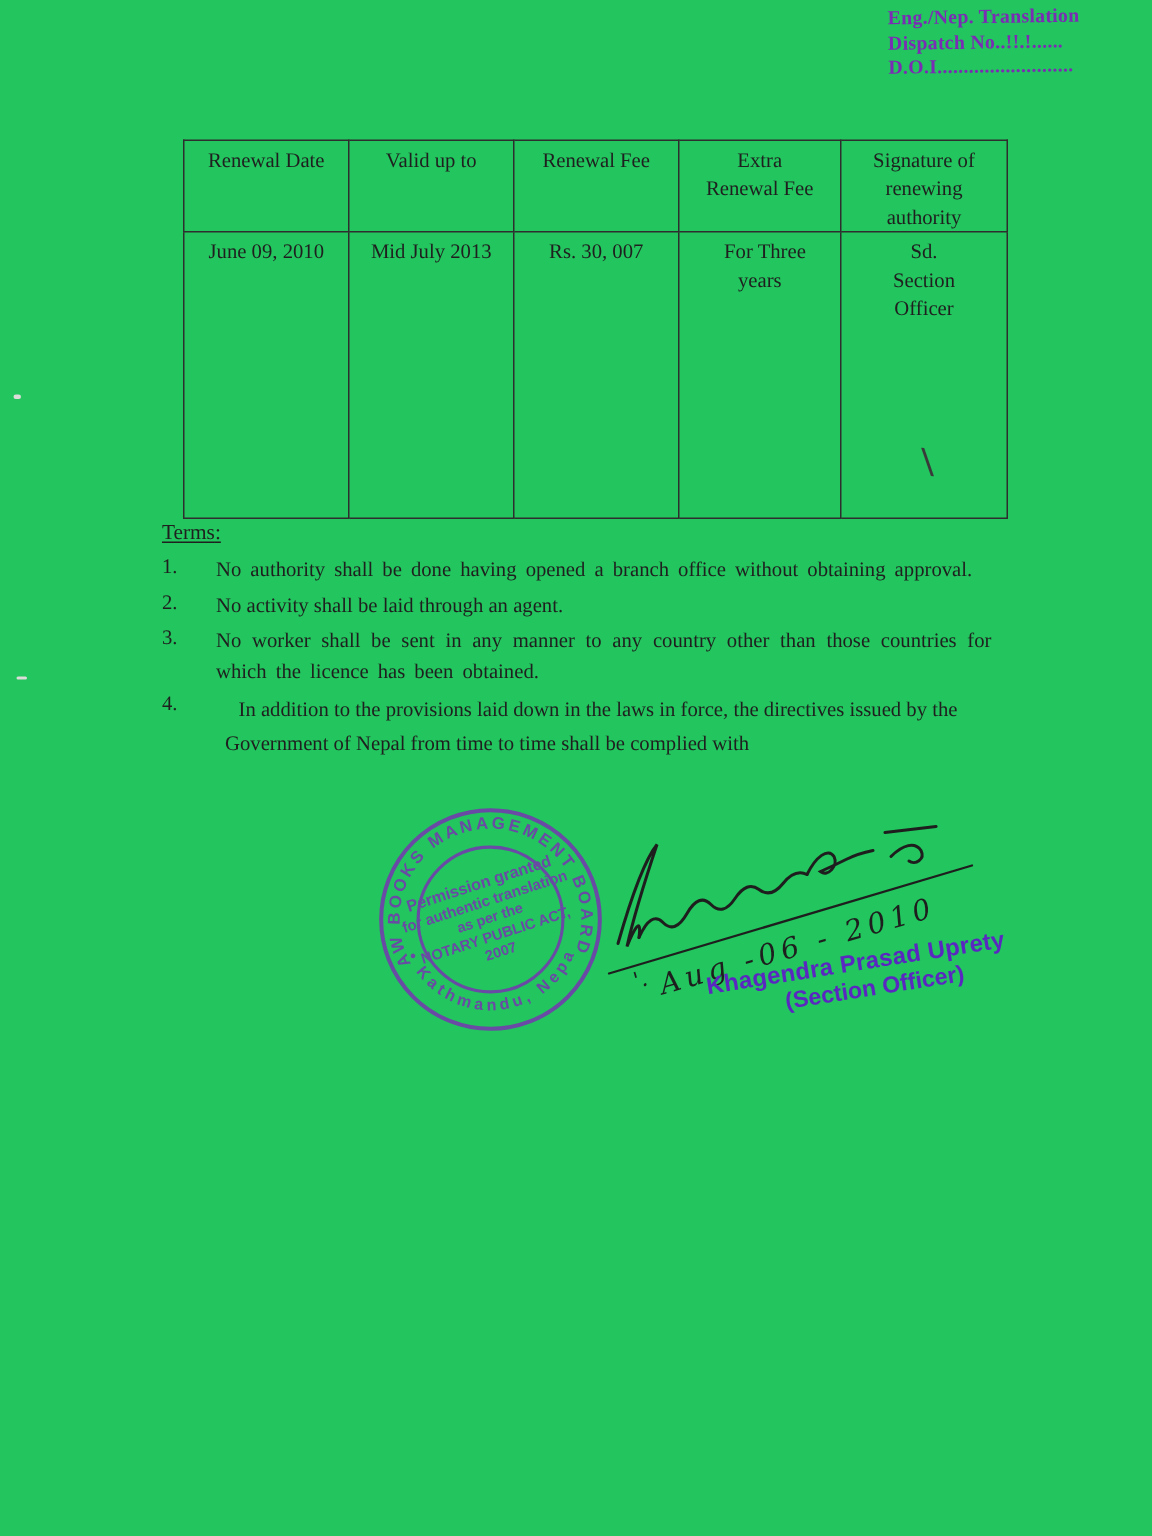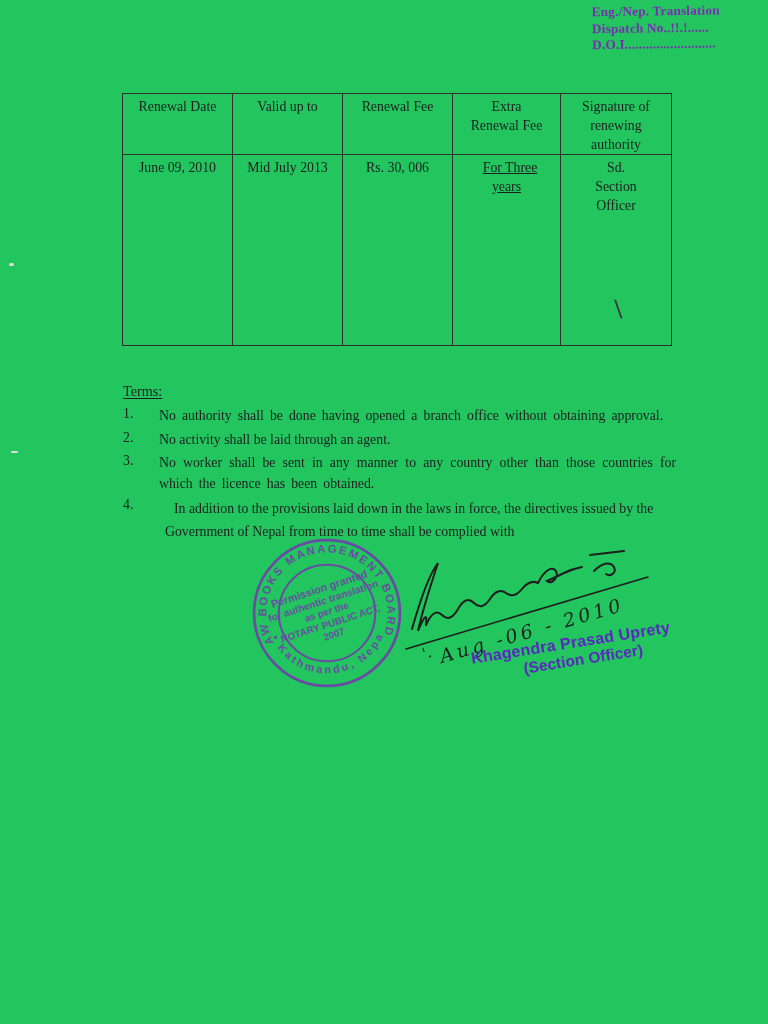--- a/index.html
+++ b/index.html
@@ -23,28 +23,28 @@
     font-size:13.8px;
     border-radius:10px;
   }
   table.renewal th, table.renewal td{
     border:1.4px solid #2e2e2e;vertical-align:top;
     padding:3px 4px 0 4px;font-weight:normal;text-align:center;
     white-space:pre-line;line-height:19px;
   }
   table.renewal tr.hdr{height:59px;}
   table.renewal tr.body{height:191px;padding-left:13px;}
-  td.extra-fee{text-align:left;padding-left:7px;text-indent:7px;text-decoration:underline;}
+  td.extra-fee{text-align:left;padding-left:7px;text-indent:7px;}
   .pen-mark{
     position:absolute;left:612px;top:296px;font-size:22px;color:#3a3a3a;
     transform:rotate(6deg);font-family:"DejaVu Sans Mono", monospace;
   }
 
   
-  .terms{position:absolute;left:123px;top:347px;width:556px;font-size:13.8px;margin-top:36px;}
+  .terms{position:absolute;left:108px;top:347px;width:556px;font-size:13.8px;}
   .terms-title{text-decoration:underline;text-underline-offset:2px;font-size:14.2px;margin-bottom:6px;}
   .terms-title .colon{text-decoration:none;}
   .terms ol{list-style:none;margin:0;padding:0;}
   .terms li{display:flex;margin-bottom:3px;}
   .terms .num{width:36px;flex:none;}
   .terms .txt{width:517px;line-height:20.5px;}
   .terms li.j .txt{text-align:justify;word-spacing:2.6px;}
   .terms li.last{margin-top:2px;}
   .terms li.last .txt{line-height:23px;text-indent:9px;padding-left:6px;width:522px;}
 
@@ -94,21 +94,21 @@
       <th>Renewal Fee</th>
       <th>Extra
 Renewal Fee</th>
       <th>Signature of
 renewing
 authority</th>
     </tr>
     <tr class="body">
       <td>June 09, 2010</td>
       <td>Mid July 2013</td>
-      <td>Rs. 30, 006</td>
+      <td>Rs. 30, 007</td>
       <td class="extra-fee">For Three
 years</td>
       <td>Sd.
 Section
 Officer</td>
     </tr>
   </tbody>
     </table>
   <span class="pen-mark">\</span>
 

